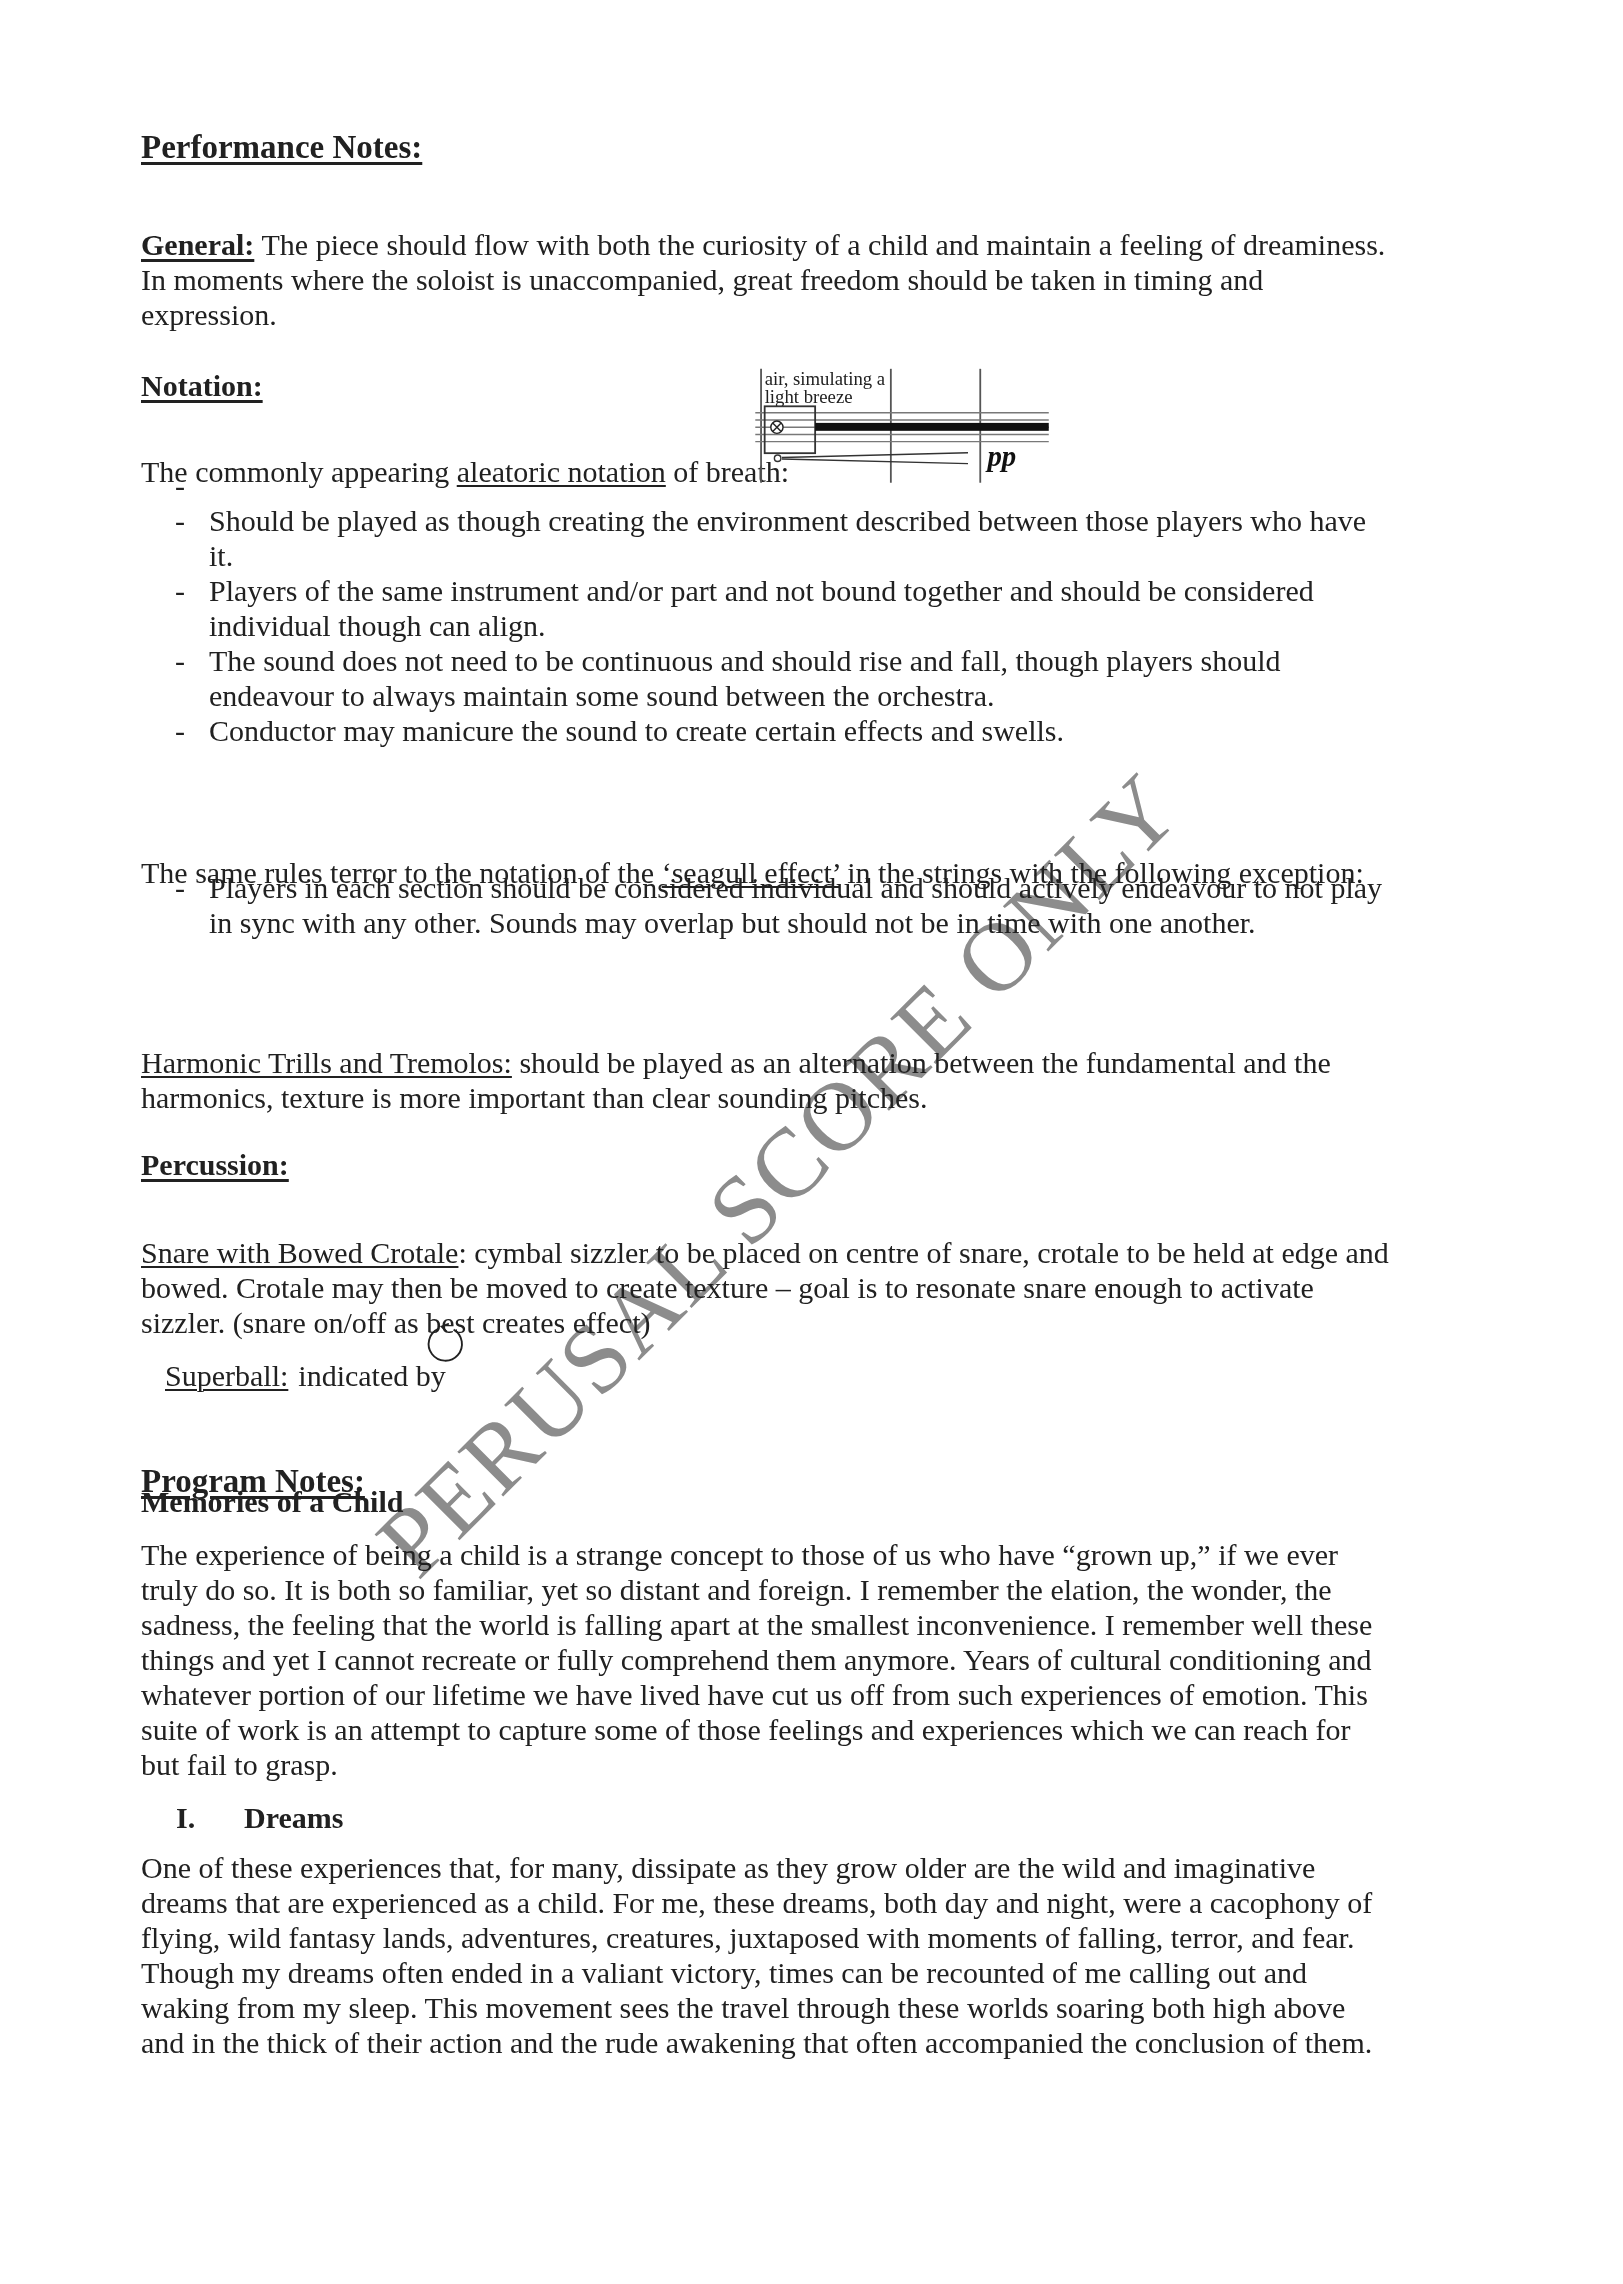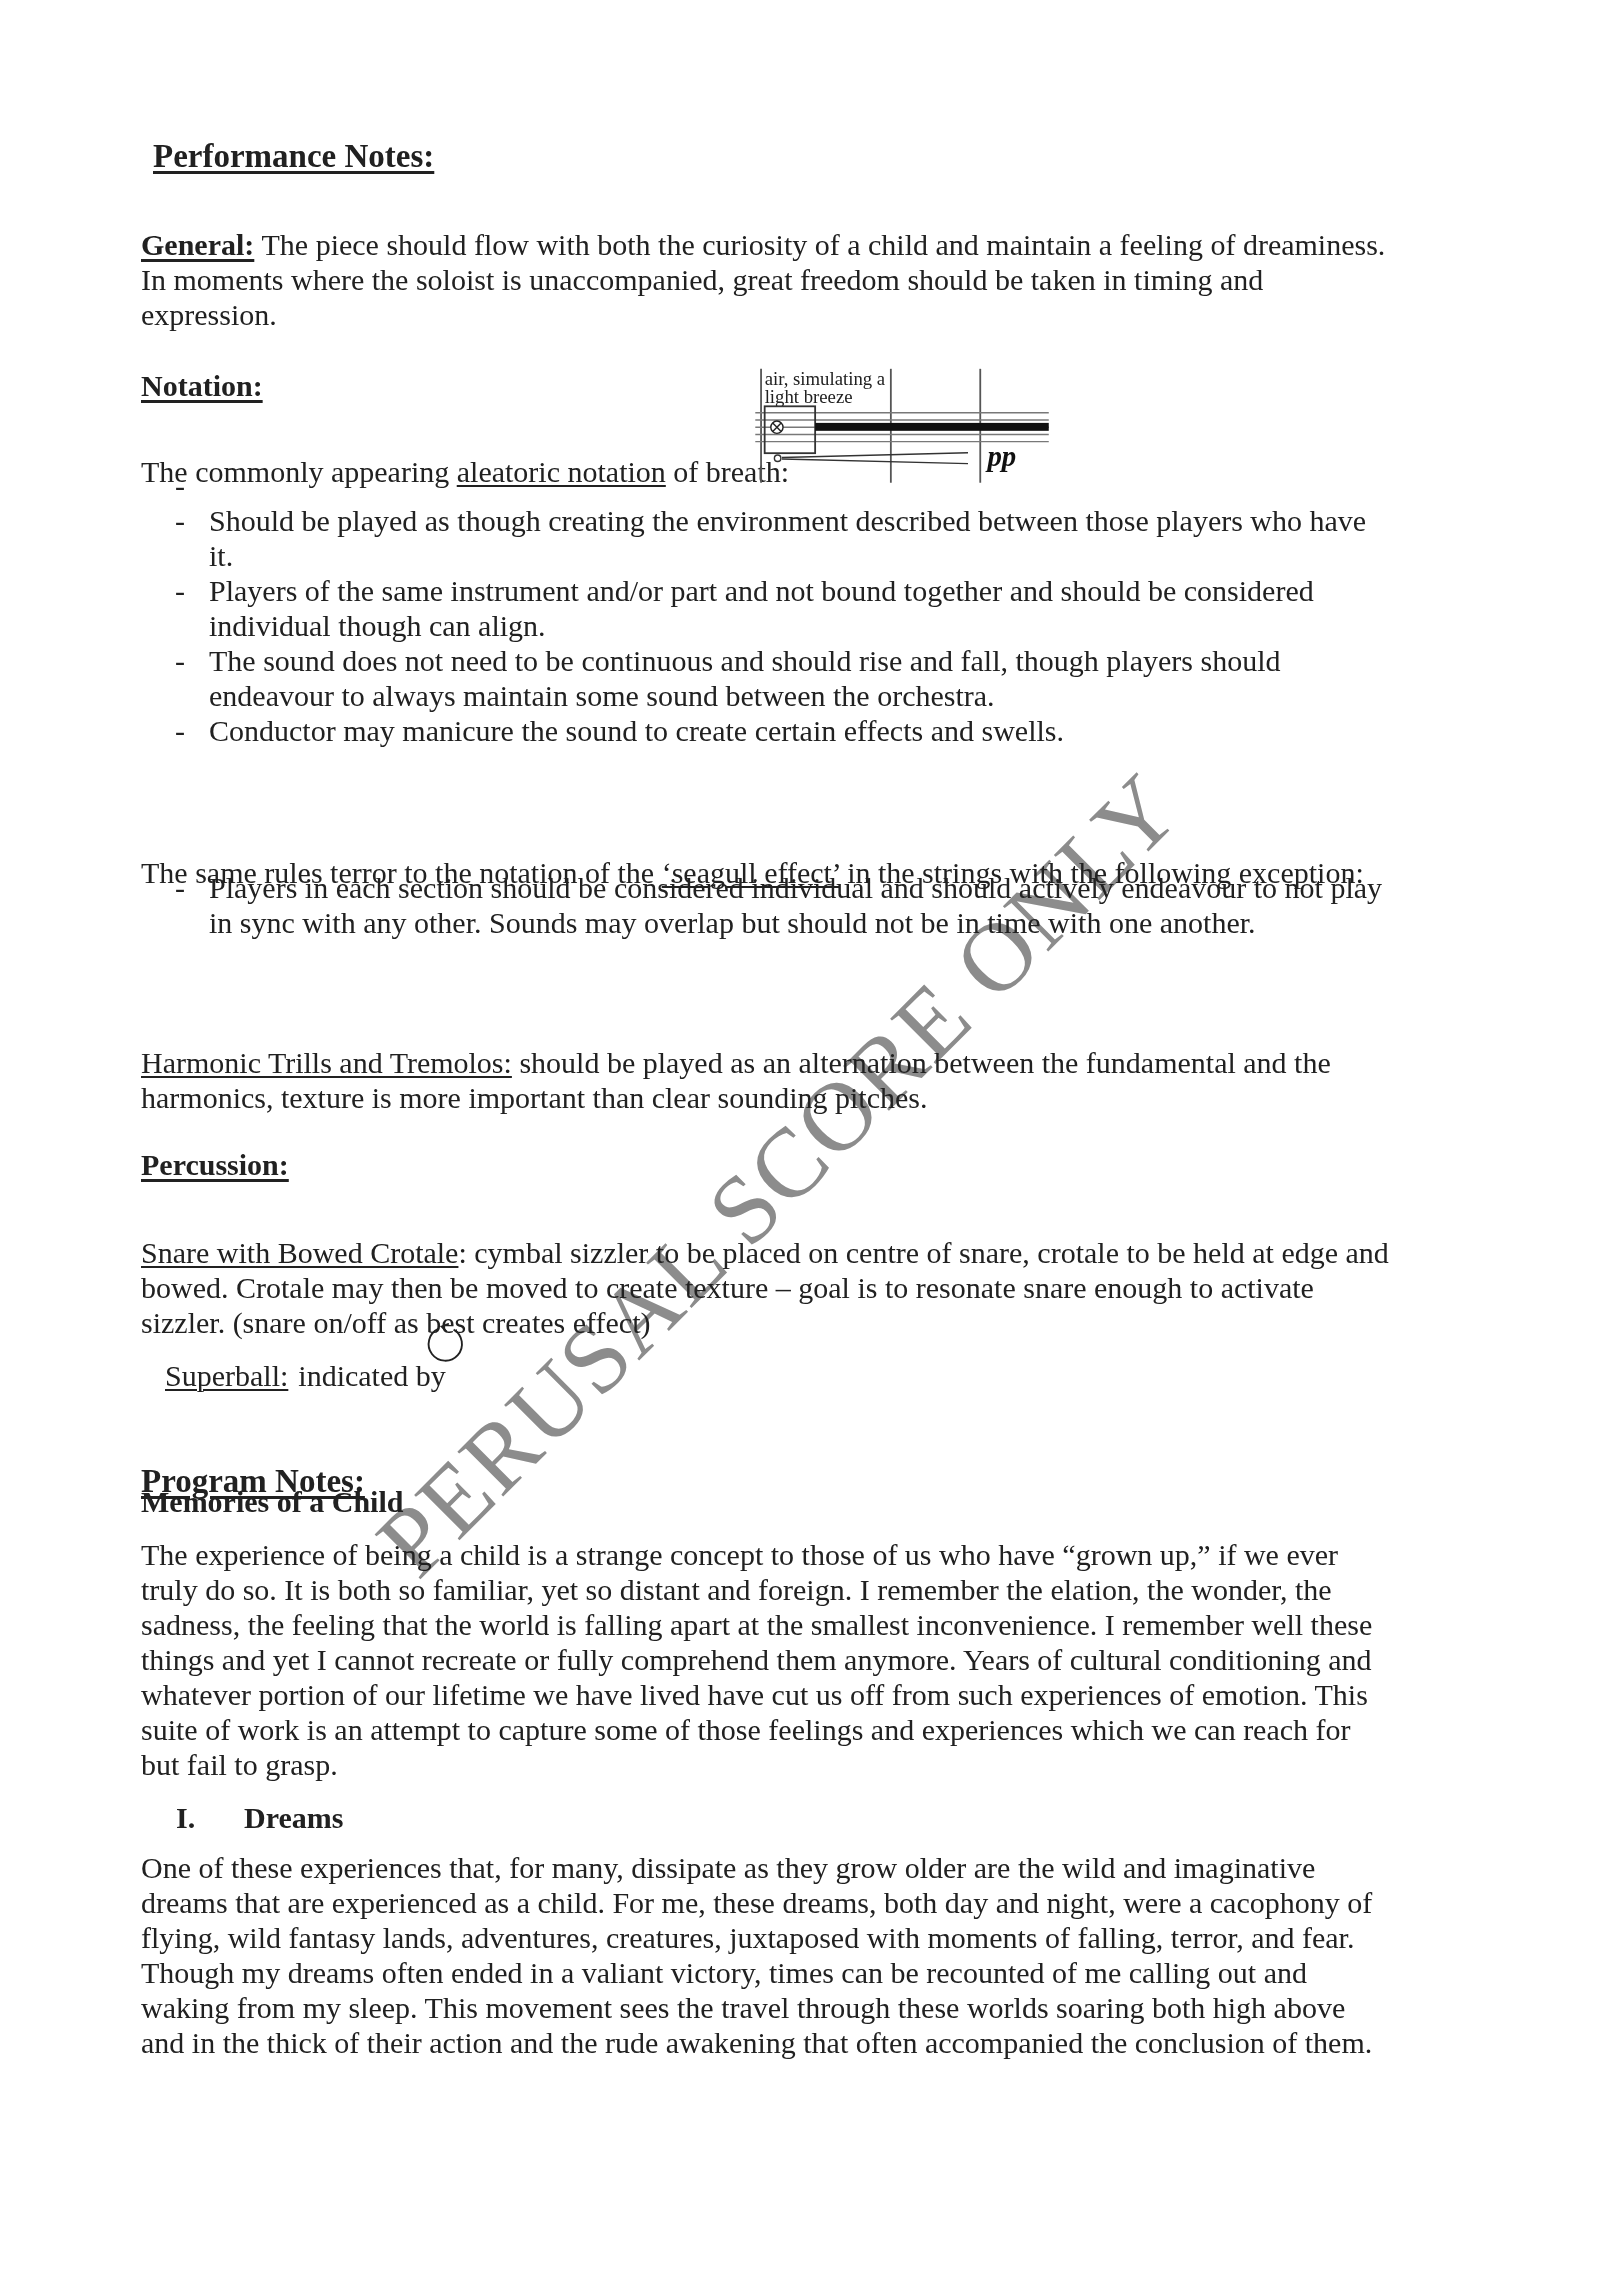--- a/index.html
+++ b/index.html
@@ -37,21 +37,21 @@
   }
   .layer{z-index:1;}
 </style>
 </head>
 <body>
 
 <div id="page">
 
   <div id="watermark" class="abs">PERUSAL SCORE ONLY</div>
 
-  <div class="abs layer h1" style="left:141px;top:139px;margin-left:12px;">
+  <div class="abs layer h1" style="left:141px;top:130px;">
     <span class="u">Performance Notes:</span>
   </div>
 
   <div class="abs layer body-text" style="left:141px;top:192px;width:1301px;">
     <span class="bold u">General:</span><span class="gap-sm">The piece should flow with both the curiosity of a child and maintain a feeling of dreaminess.
 In moments where the soloist is unaccompanied, great freedom should be taken in timing and
 expression.</span>
   </div>
 
   <div class="abs layer h2" style="left:141px;top:368px;">

